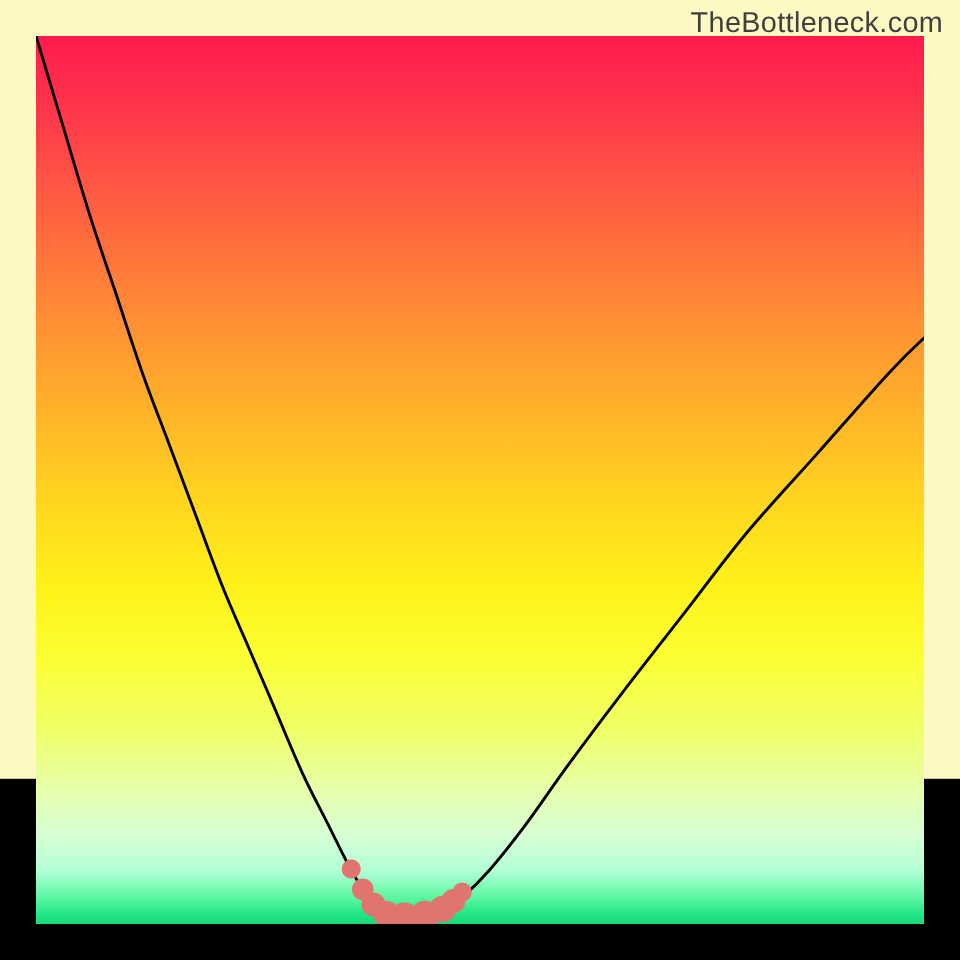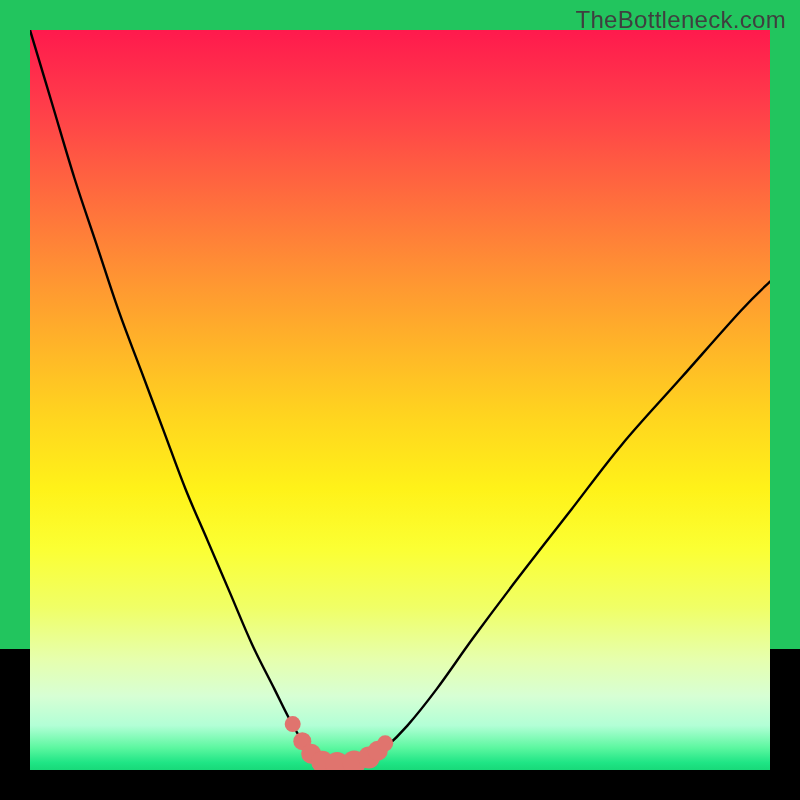--- a/index.html
+++ b/index.html
@@ -10,21 +10,21 @@
     overflow: hidden;
     background: #000;
     font-family: Arial, Helvetica, sans-serif;
   }
   .frame {
     position: absolute;
     left: 0;
     top: 0;
     width: 800px;
     height: 649px;
-    background: #22c55e;
+    background: #fef9c3;
   }
   .plot {
     position: absolute;
     left: 30px;
     top: 30px;
     width: 740px;
     height: 740px;
     overflow: hidden;
   }
   .gradient {

